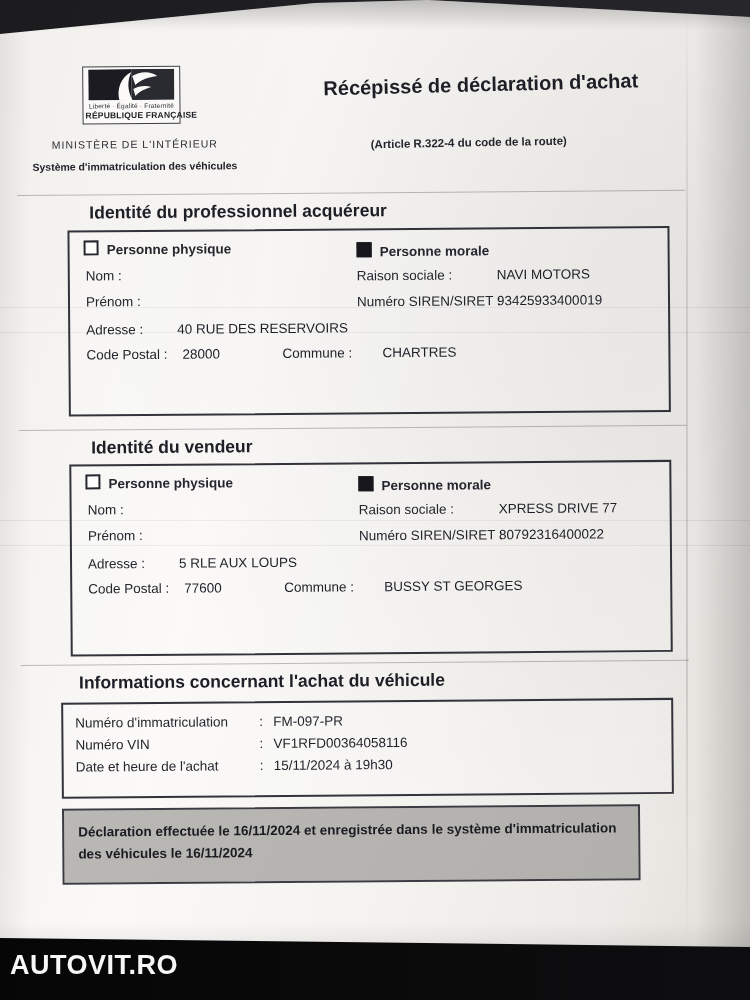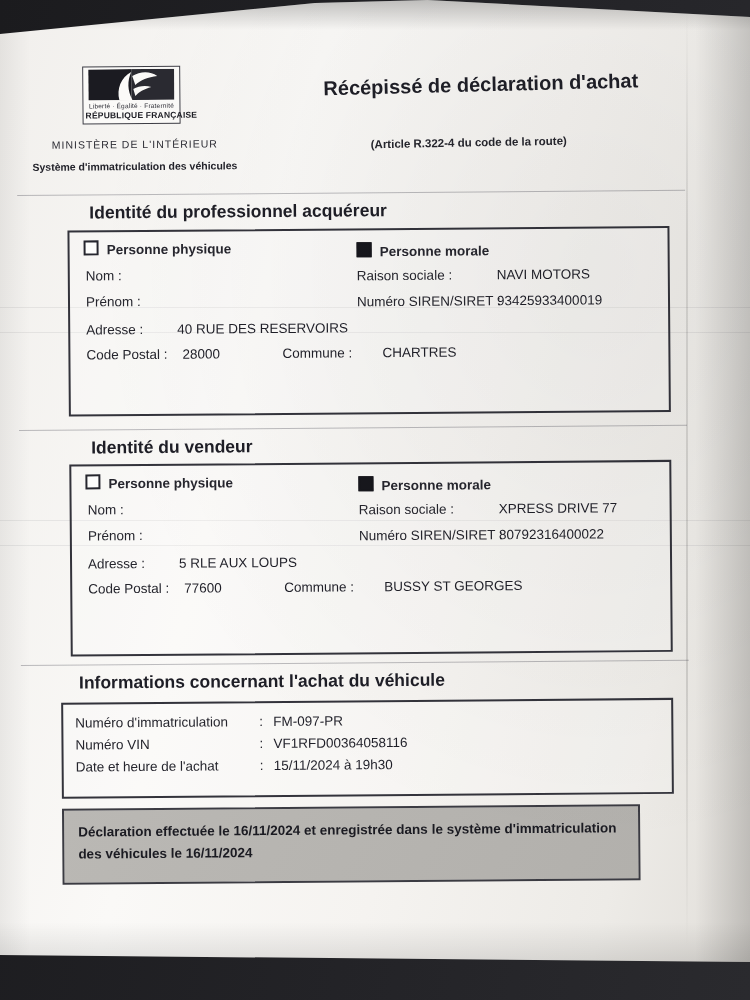--- a/index.html
+++ b/index.html
@@ -195,14 +195,17 @@
           <span>:</span>
           <span class="pv">15/11/2024 à 19h30</span>
         </div>
       </div>
 
       <div class="notice">Déclaration effectuée le 16/11/2024 et enregistrée dans le système d'immatriculation des véhicules le 16/11/2024</div>
 
     </div>
   </div>
 
+  <div class="band">
+    <div class="watermark">AUTOVIT.RO</div>
+  </div>
 
 </div>
 
 </body></html>

